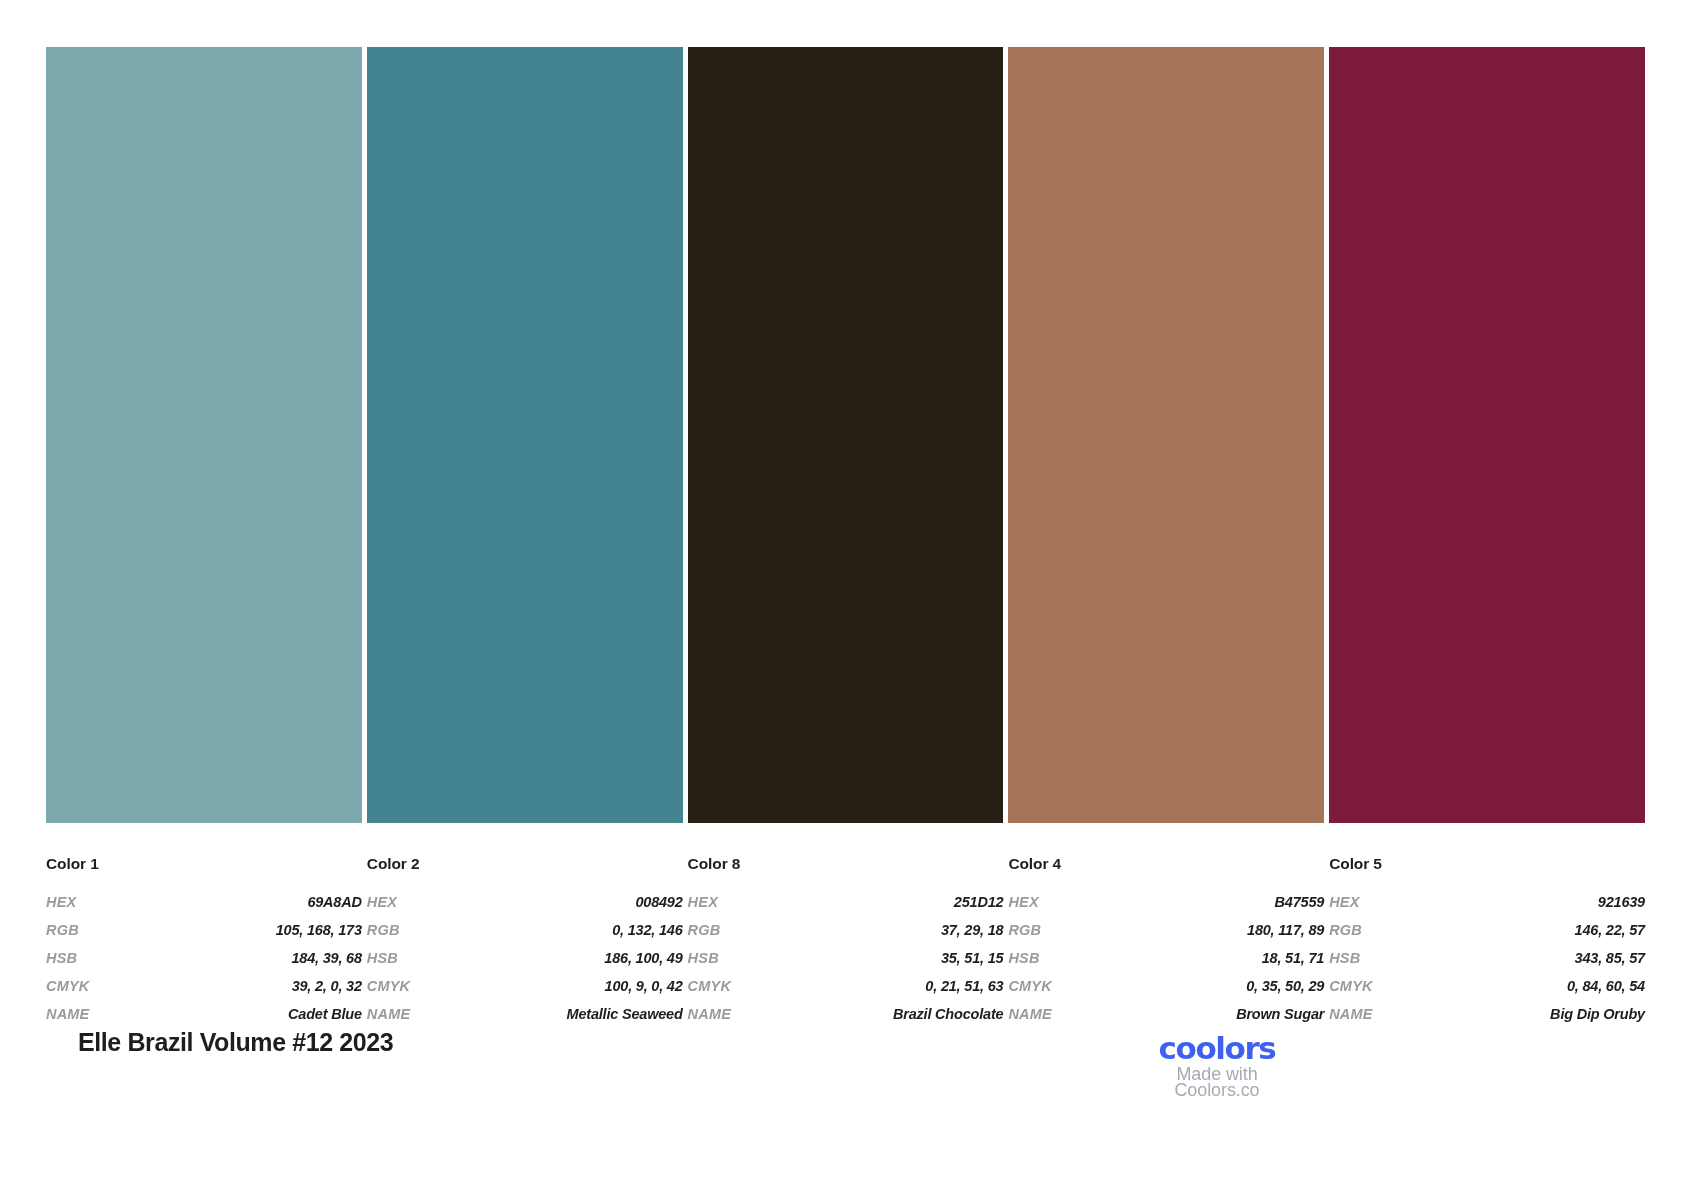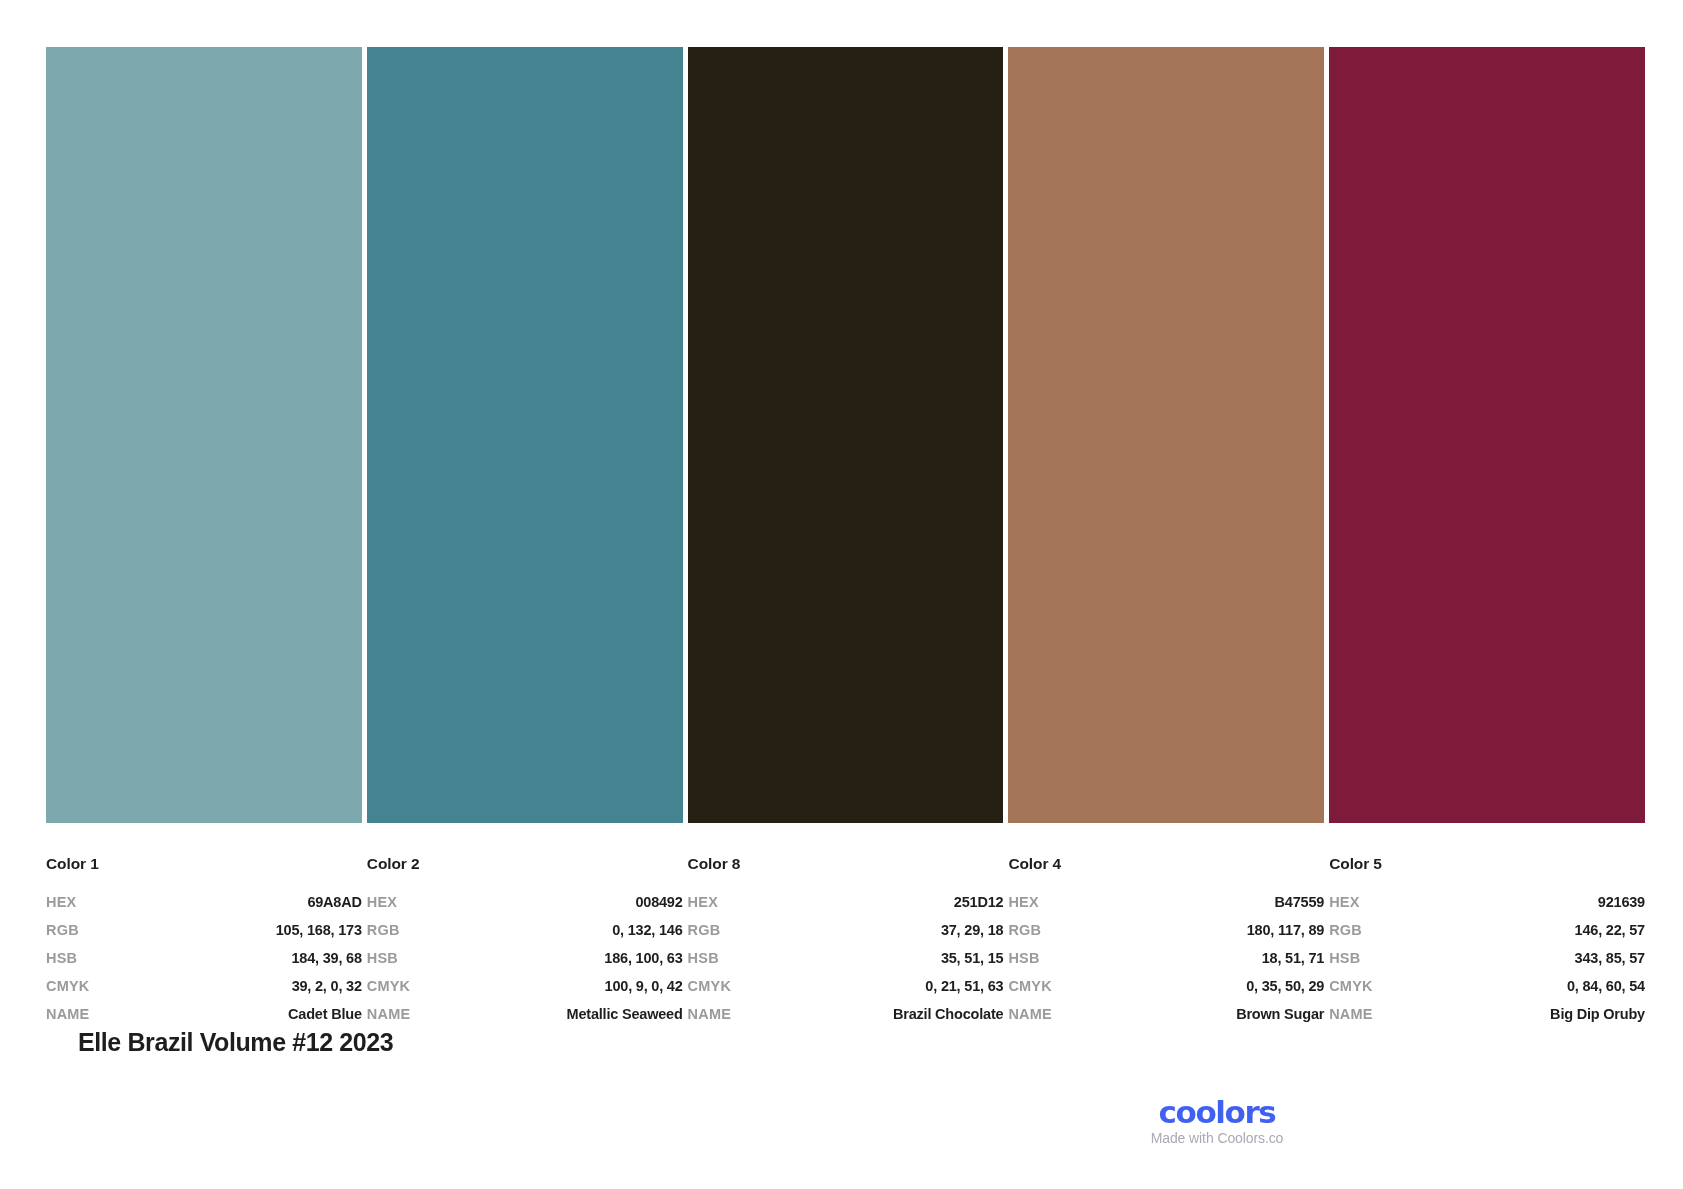--- a/index.html
+++ b/index.html
@@ -79,54 +79,54 @@
   }
   .prop-value {
     font-size: 14.5px;
     font-weight: bold;
     color: #1e1e1e;
     letter-spacing: -0.2px;
     text-align: center;
   }
 
   
-  .info-col .prop { padding-right: 0; }
+  .info-col .prop { padding-right: 0; font-style: italic; }
 
   
   .footer-title {
     position: absolute;
     left: 46px;
     top: 1026px;
     font-size: 25px;
     font-weight: bold;
     color: #1e1e1e;
     letter-spacing: -0.4px;
     line-height: 32px;
     margin-left: 32px;
   }
 
   .brand {
     position: absolute;
     right: 38px;
-    top: 1096px;
+    top: 1032px;
     width: 170px;
     text-align: center;
   }
   .brand-logo {
     display: block;
     font-size: 31px;
     font-weight: bold;
     color: #4060f0;
     letter-spacing: -1.4px;
     line-height: 33px;
     font-family: "DejaVu Sans", sans-serif;
   }
   .brand-sub {
     display: block;
-    font-size: 14px;
+    font-size: 18px;
     color: #a9aab3;
     letter-spacing: -0.1px;
     line-height: 16px;
     margin-top: 1px;
     font-family: "Liberation Sans", sans-serif;
   }
 </style>
 </head>
 <body>
 
@@ -171,21 +171,21 @@
       <div class="prop">
         <span class="prop-label">HEX</span>
         <span class="prop-value">008492</span>
       </div>
       <div class="prop">
         <span class="prop-label">RGB</span>
         <span class="prop-value">0, 132, 146</span>
       </div>
       <div class="prop">
         <span class="prop-label">HSB</span>
-        <span class="prop-value">186, 100, 63</span>
+        <span class="prop-value">186, 100, 49</span>
       </div>
       <div class="prop">
         <span class="prop-label">CMYK</span>
         <span class="prop-value">100, 9, 0, 42</span>
       </div>
       <div class="prop">
         <span class="prop-label">NAME</span>
         <span class="prop-value">Metallic Seaweed</span>
       </div>
     </div>

